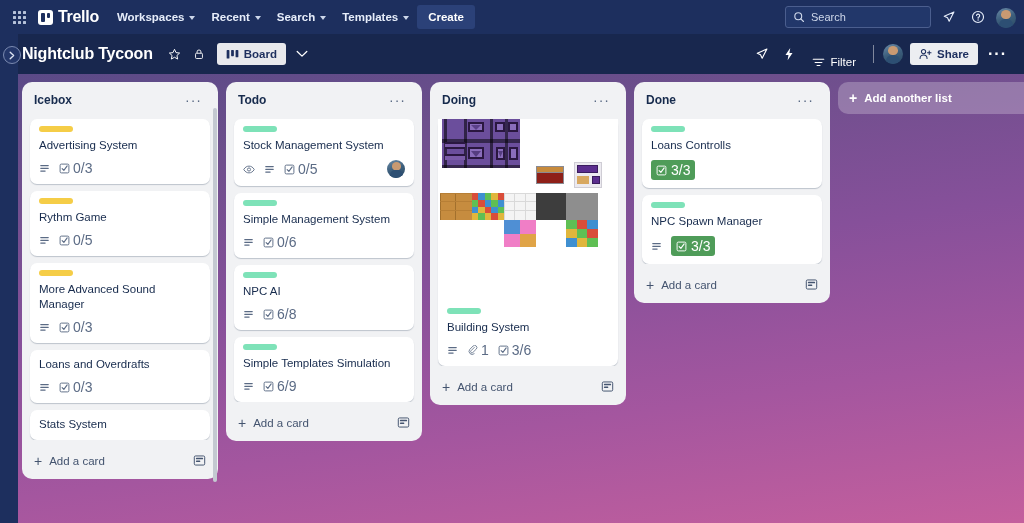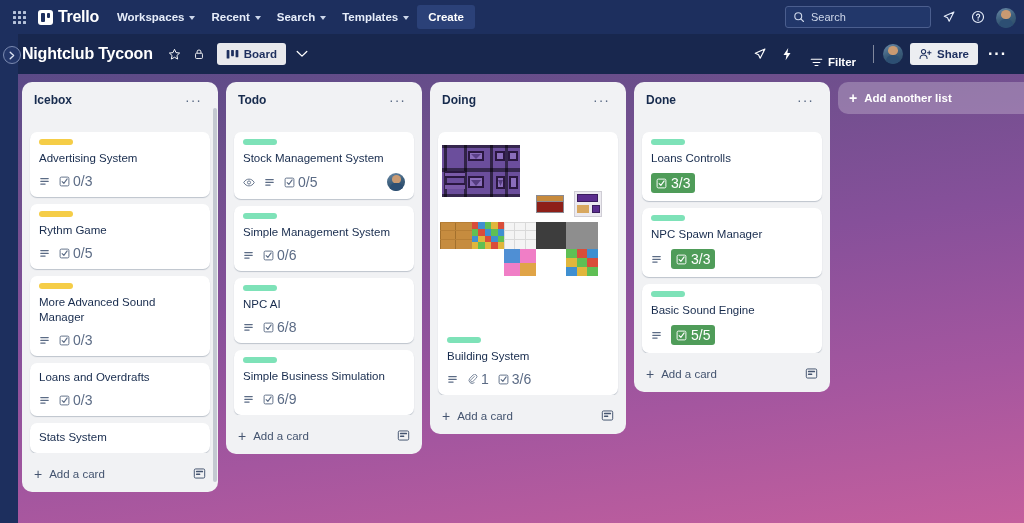--- a/index.html
+++ b/index.html
@@ -92,21 +92,21 @@
   .view-btn {
     display: flex; align-items: center; gap: 5px; background: rgba(255,255,255,0.9);
     color: #1d2f5e; font-size: 11.5px; font-weight: bold;
     padding: 5px 9px; border-radius: 3px; margin-left: 6px; cursor: pointer;
   }
   .view-caret { width: 24px; height: 24px; display:flex; align-items:center; justify-content:center;
                 margin-left: 4px; border-radius: 3px; cursor: pointer; }
   .bb-right { margin-left: auto; display: flex; align-items: center; gap: 3px; }
   .filter-btn {
     display: flex; align-items: center; gap: 5px; color: #fff;
-    font-size: 11.5px; font-weight: bold; padding: 5px 8px; border-radius: 3px; cursor: pointer; margin-top: 16px;
+    font-size: 11.5px; font-weight: normal; padding: 5px 8px; border-radius: 3px; cursor: pointer; margin-top: 16px;
   }
   .divider-v { width: 1px; height: 18px; background: rgba(255,255,255,0.45); margin: 0 6px; }
   .share-btn {
     display: flex; align-items: center; gap: 5px; background: rgba(255,255,255,0.92);
     color: #1d2f5e; font-size: 11.5px; font-weight: bold;
     padding: 5px 9px; border-radius: 3px; cursor: pointer; margin-left: 4px;
   }
   .more-btn { color: #fff; font-size: 16px; font-weight: bold; padding: 0 7px; cursor: pointer;
               line-height: 10px; letter-spacing: 1px; }
 
@@ -122,21 +122,21 @@
   }
 
   
   .list {
     width: 196px; flex: none; background: #f1f2f4;
     border-radius: 10px; padding: 6px 4px 4px 4px;
     display: flex; flex-direction: column; max-height: 435px;
   }
   .list-header {
     display: flex; align-items: center; justify-content: space-between;
-    padding: 5px 8px 25px 8px;
+    padding: 5px 8px 12px 8px;
   }
   .list-title { color: #172b4d; font-size: 12px; font-weight: bold; }
   .list-menu { color: #5b6b85; font-size: 14px; line-height: 6px; letter-spacing: 1px;
                padding: 3px 4px; border-radius: 3px; cursor: pointer; }
   .cards { display: flex; flex-direction: column; gap: 7px; overflow: hidden; padding: 0 4px; }
 
   .card {
     background: #fff; border-radius: 7px; padding: 7px 9px 8px 9px;
     box-shadow: 0 1px 1px rgba(9,30,66,0.22); cursor: pointer;
   }
@@ -504,21 +504,21 @@
                   <rect x="1.4" y="1.4" width="11.2" height="11.2" rx="1.6" fill="none" stroke="#5b6b85" stroke-width="1.2"></rect>
                   <path d="M4 7.1 L6.2 9.3 L10.4 3.6" fill="none" stroke="#5b6b85" stroke-width="1.4" stroke-linecap="round" stroke-linejoin="round"></path>
                 </svg>
                 <span>6/8</span>
               </span>
             </div>
           </div>
 
           <div class="card">
             <div class="label green"></div>
-            <div class="card-title">Simple Business Simulation</div>
+            <div class="card-title">Simple Templates Simulation</div>
             <div class="card-badges">
               <span class="badge">
                 <svg width="11" height="11" viewBox="0 0 14 14">
                   <rect x="1.5" y="2.5" width="11" height="1.5" rx="0.7" fill="#5b6b85"></rect>
                   <rect x="1.5" y="6" width="11" height="1.5" rx="0.7" fill="#5b6b85"></rect>
                   <rect x="1.5" y="9.5" width="7" height="1.5" rx="0.7" fill="#5b6b85"></rect>
                 </svg>
               </span>
               <span class="badge">
                 <svg width="11" height="11" viewBox="0 0 14 14">
@@ -544,21 +544,21 @@
         </div>
       </div>
 
       <div class="list">
         <div class="list-header">
           <span class="list-title">Doing</span>
           <span class="list-menu">···</span>
         </div>
         <div class="cards">
 
-          <div class="card" style="padding-top:16px;">
+          <div class="card" style="padding-top:0;">
 
             <div class="cover">
 
               <div class="px" style="left:4px;top:4px;width:78px;height:52px;background:#6b4e9c;"></div>
               <div class="px" style="left:4px;top:4px;width:78px;height:52px;
                 background:
                   linear-gradient(90deg, rgba(0,0,0,0) 0 2px, rgba(0,0,0,.55) 2px 5px, rgba(0,0,0,0) 5px 22px, rgba(0,0,0,.55) 22px 25px, rgba(0,0,0,0) 25px 48px, rgba(0,0,0,.55) 48px 51px, rgba(0,0,0,0) 51px 63px, rgba(0,0,0,.5) 63px 66px, rgba(0,0,0,0) 66px),
                   linear-gradient(180deg, rgba(0,0,0,.5) 0 3px, rgba(0,0,0,0) 3px 23px, rgba(0,0,0,.5) 23px 27px, rgba(0,0,0,0) 27px 49px, rgba(0,0,0,.5) 49px 52px);"></div>
               <div class="px" style="left:30px;top:10px;width:16px;height:10px;background:#8a6dbb;border:2px solid #2a1740;"></div>
               <div class="px" style="left:33px;top:13px;width:10px;height:5px;background:#5b4089;clip-path:polygon(0 0,100% 0,50% 100%);"></div>
@@ -724,40 +724,20 @@
               <span class="badge done">
                 <svg width="11" height="11" viewBox="0 0 14 14">
                   <rect x="1.4" y="1.4" width="11.2" height="11.2" rx="1.6" fill="none" stroke="#fff" stroke-width="1.2"></rect>
                   <path d="M4 7.1 L6.2 9.3 L10.4 3.6" fill="none" stroke="#fff" stroke-width="1.4" stroke-linecap="round" stroke-linejoin="round"></path>
                 </svg>
                 <span>3/3</span>
               </span>
             </div>
           </div>
 
-          <div class="card">
-            <div class="label green"></div>
-            <div class="card-title">Basic Sound Engine</div>
-            <div class="card-badges">
-              <span class="badge">
-                <svg width="11" height="11" viewBox="0 0 14 14">
-                  <rect x="1.5" y="2.5" width="11" height="1.5" rx="0.7" fill="#5b6b85"></rect>
-                  <rect x="1.5" y="6" width="11" height="1.5" rx="0.7" fill="#5b6b85"></rect>
-                  <rect x="1.5" y="9.5" width="7" height="1.5" rx="0.7" fill="#5b6b85"></rect>
-                </svg>
-              </span>
-              <span class="badge done">
-                <svg width="11" height="11" viewBox="0 0 14 14">
-                  <rect x="1.4" y="1.4" width="11.2" height="11.2" rx="1.6" fill="none" stroke="#fff" stroke-width="1.2"></rect>
-                  <path d="M4 7.1 L6.2 9.3 L10.4 3.6" fill="none" stroke="#fff" stroke-width="1.4" stroke-linecap="round" stroke-linejoin="round"></path>
-                </svg>
-                <span>5/5</span>
-              </span>
-            </div>
-          </div>
 
         </div>
         <div class="add-card">
           <span class="plus">+</span>
           <span>Add a card</span>
           <span class="tpl">
             <svg width="13" height="13" viewBox="0 0 16 16">
               <rect x="1.6" y="2.4" width="12.8" height="11.2" rx="1.6" fill="none" stroke="#44546f" stroke-width="1.2"></rect>
               <rect x="3.6" y="4.6" width="8.8" height="2" rx="0.6" fill="#44546f"></rect>
               <rect x="3.6" y="8" width="5.4" height="1.7" rx="0.6" fill="#44546f"></rect>

